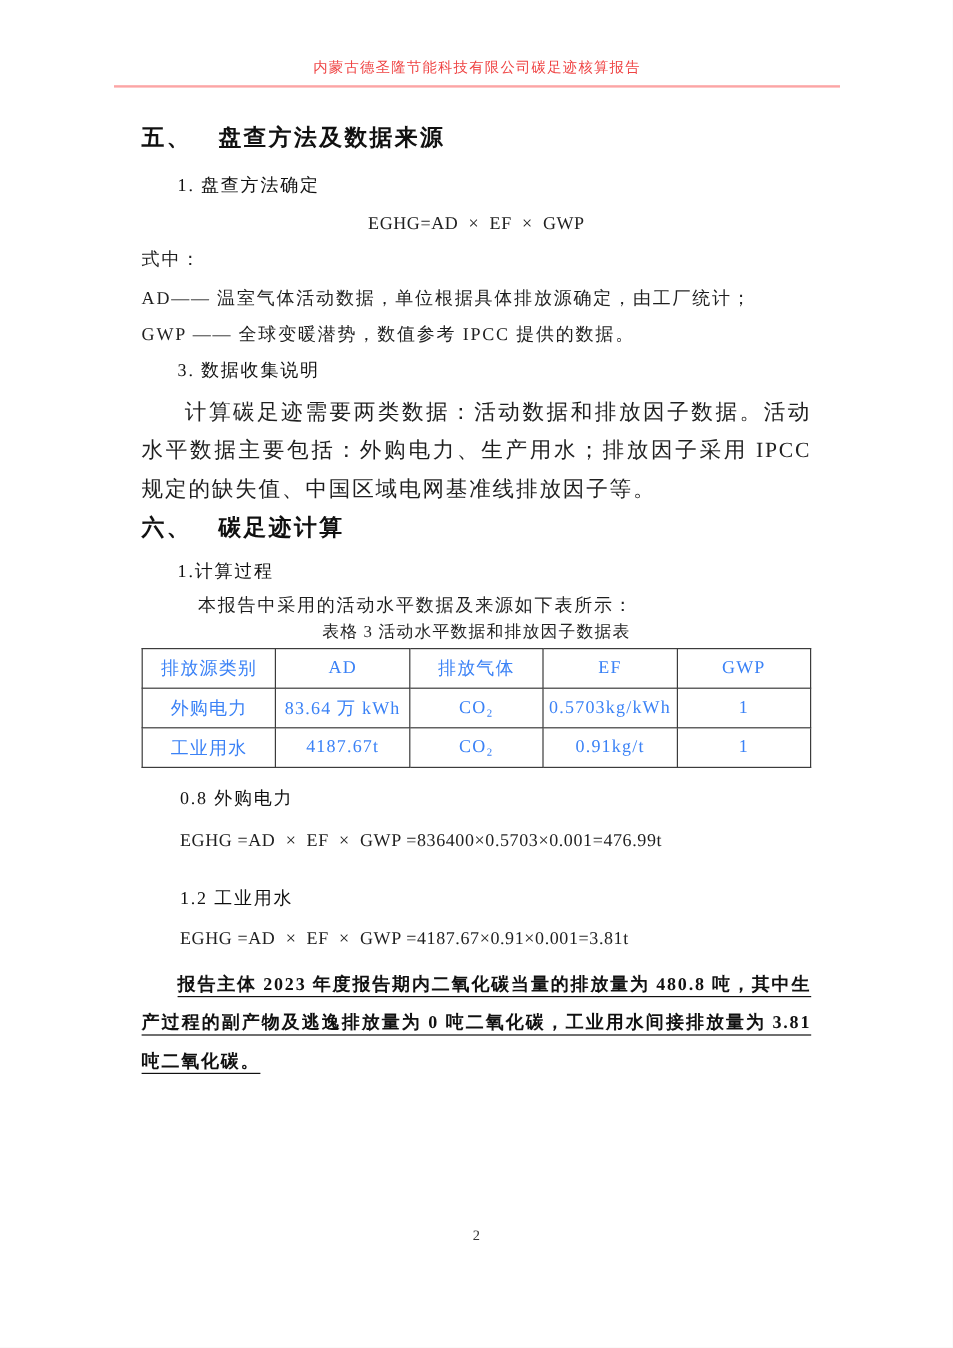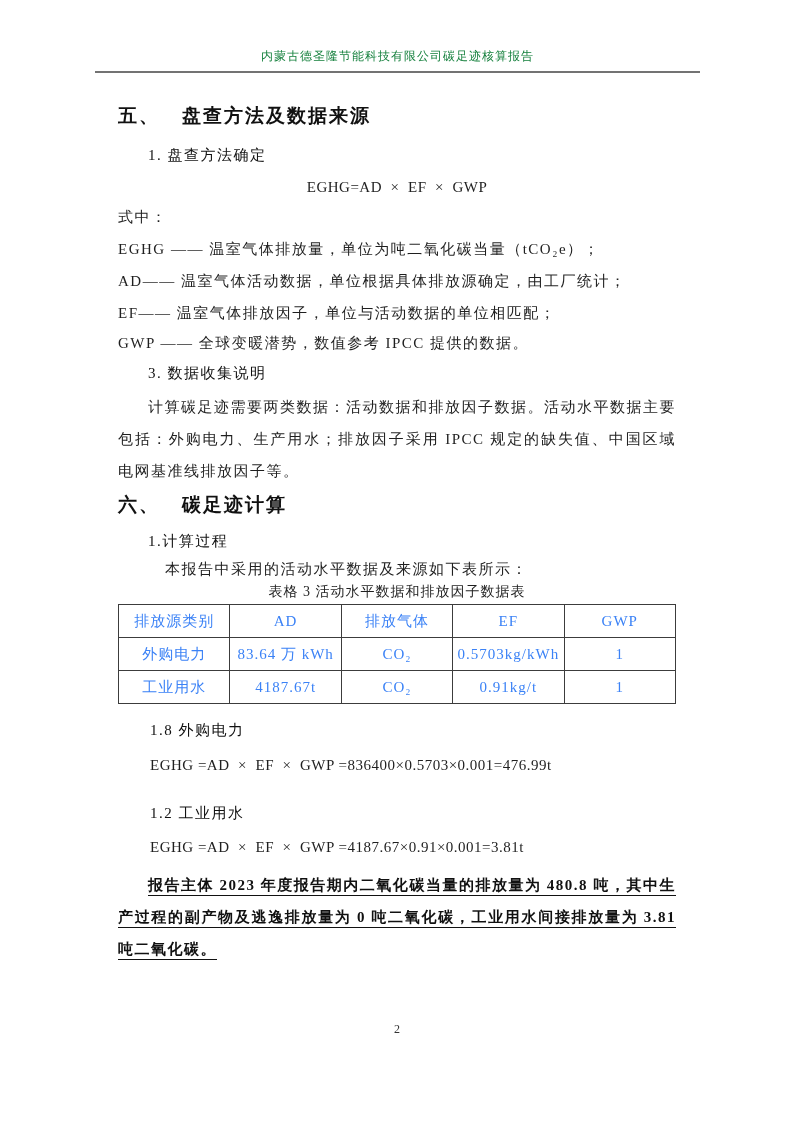--- a/index.html
+++ b/index.html
@@ -9,22 +9,22 @@
     font-family: "Liberation Serif", "DejaVu Serif", serif;
     color: #1f1f1f;
     position: relative;
     overflow: hidden;
   }
   .page { position: absolute; inset: 0; background: #fff; outline: 1px solid #e3e3e3; }
 
   
   .doc-header {
     position: absolute; top: 48px; left: 95px; width: 605px;
-    text-align: center; font-size: 12px; letter-spacing: 1px; color: #15803d;
-    border-bottom: 2px solid #737373; padding-bottom: 6px;
+    text-align: center; font-size: 12px; letter-spacing: 1px; color: #ef4444;
+    border-bottom: 2px solid #fca5a5; padding-bottom: 6px;
   }
 
   
   .content { position: absolute; top: 0; left: 118px; width: 558px; }
 
   .h-main { margin-top: 102px; font-size: 19px; line-height: 28px; font-weight: bold; letter-spacing: 2px; color: #111; }
   .h-main .h-num { display: inline-block; margin-right: 22px; }
 
   .h-sub { font-size: 15px; line-height: 21px; font-weight: normal; letter-spacing: 1.5px; padding-left: 30px; color: #111; }
   .body-line { font-size: 15px; line-height: 21px; letter-spacing: 1.5px; }
@@ -33,21 +33,21 @@
 
   .mt-sub1   { margin-top: 15px; }
   .mt-para1  { margin-top: 12px; }
   .mt-formula{ margin-top: 11px; }
   .mt-where  { margin-top: 9px; }
   .mt-def    { margin-top: 11px; }
   .mt-def4   { margin-top: 9px; }
   .mt-sub2   { margin-top: 9px; }
 
   .para {
-    font-size: 15px; line-height: 32px; letter-spacing: 1.5px;
+    font-size: 18px; line-height: 32px; letter-spacing: 1.5px;
     text-align: justify; text-indent: 2em; font-family: Liberation Serif, serif;
   }
   .mt-para2 { margin-top: 7px; }
 
   .h-main2 { margin-top: 4px; }
   .mt-sub61 { margin-top: 12px; }
   .intro { margin-top: 7px; padding-left: 47px; }
   .caption { margin-top: 2px; font-size: 14px; line-height: 19px; letter-spacing: 1px; text-align: center; }
 
   table.data-table {
@@ -91,23 +91,21 @@
     <div class="h-main">
       <span class="h-num">五、</span><span>盘查方法及数据来源</span>
     </div>
 
     <div class="h-sub mt-sub1">1. 盘查方法确定</div>
 
 
     <div class="formula centered mt-formula">EGHG=AD  ×  EF  ×  GWP</div>
 
     <div class="body-line mt-where">式中：</div>
-    <div class="body-line mt-def">EGHG —— 温室气体排放量，单位为吨二氧化碳当量（tCO₂e）；</div>
     <div class="body-line mt-def">AD—— 温室气体活动数据，单位根据具体排放源确定，由工厂统计；</div>
-    <div class="body-line mt-def">EF—— 温室气体排放因子，单位与活动数据的单位相匹配；</div>
     <div class="body-line mt-def4">GWP —— 全球变暖潜势，数值参考 IPCC 提供的数据。</div>
 
     <div class="h-sub mt-sub2">3. 数据收集说明</div>
 
     <div class="para mt-para2">计算碳足迹需要两类数据：活动数据和排放因子数据。活动水平数据主要包括：外购电力、生产用水；排放因子采用 IPCC 规定的缺失值、中国区域电网基准线排放因子等。</div>
 
     <div class="h-main h-main2">
       <span class="h-num">六、</span><span>碳足迹计算</span>
     </div>
 
@@ -138,21 +136,21 @@
         <tr>
           <td>工业用水</td>
           <td>4187.67t</td>
           <td>CO₂</td>
           <td>0.91kg/t</td>
           <td>1</td>
         </tr>
       </tbody>
     </table>
 
-    <div class="h-sub h-sub11">1.8 外购电力</div>
+    <div class="h-sub h-sub11">0.8 外购电力</div>
     <div class="formula formula-calc">EGHG =AD  ×  EF  ×  GWP =836400×0.5703×0.001=476.99t</div>
 
     <div class="h-sub h-sub12">1.2 工业用水</div>
     <div class="formula formula-calc2">EGHG =AD  ×  EF  ×  GWP =4187.67×0.91×0.001=3.81t</div>
 
     <div class="conclusion">报告主体 2023 年度报告期内二氧化碳当量的排放量为 480.8 吨，其中生产过程的副产物及逃逸排放量为 0 吨二氧化碳，工业用水间接排放量为 3.81 吨二氧化碳。</div>
 
   </div>
 
   <div class="page-number">2</div>

